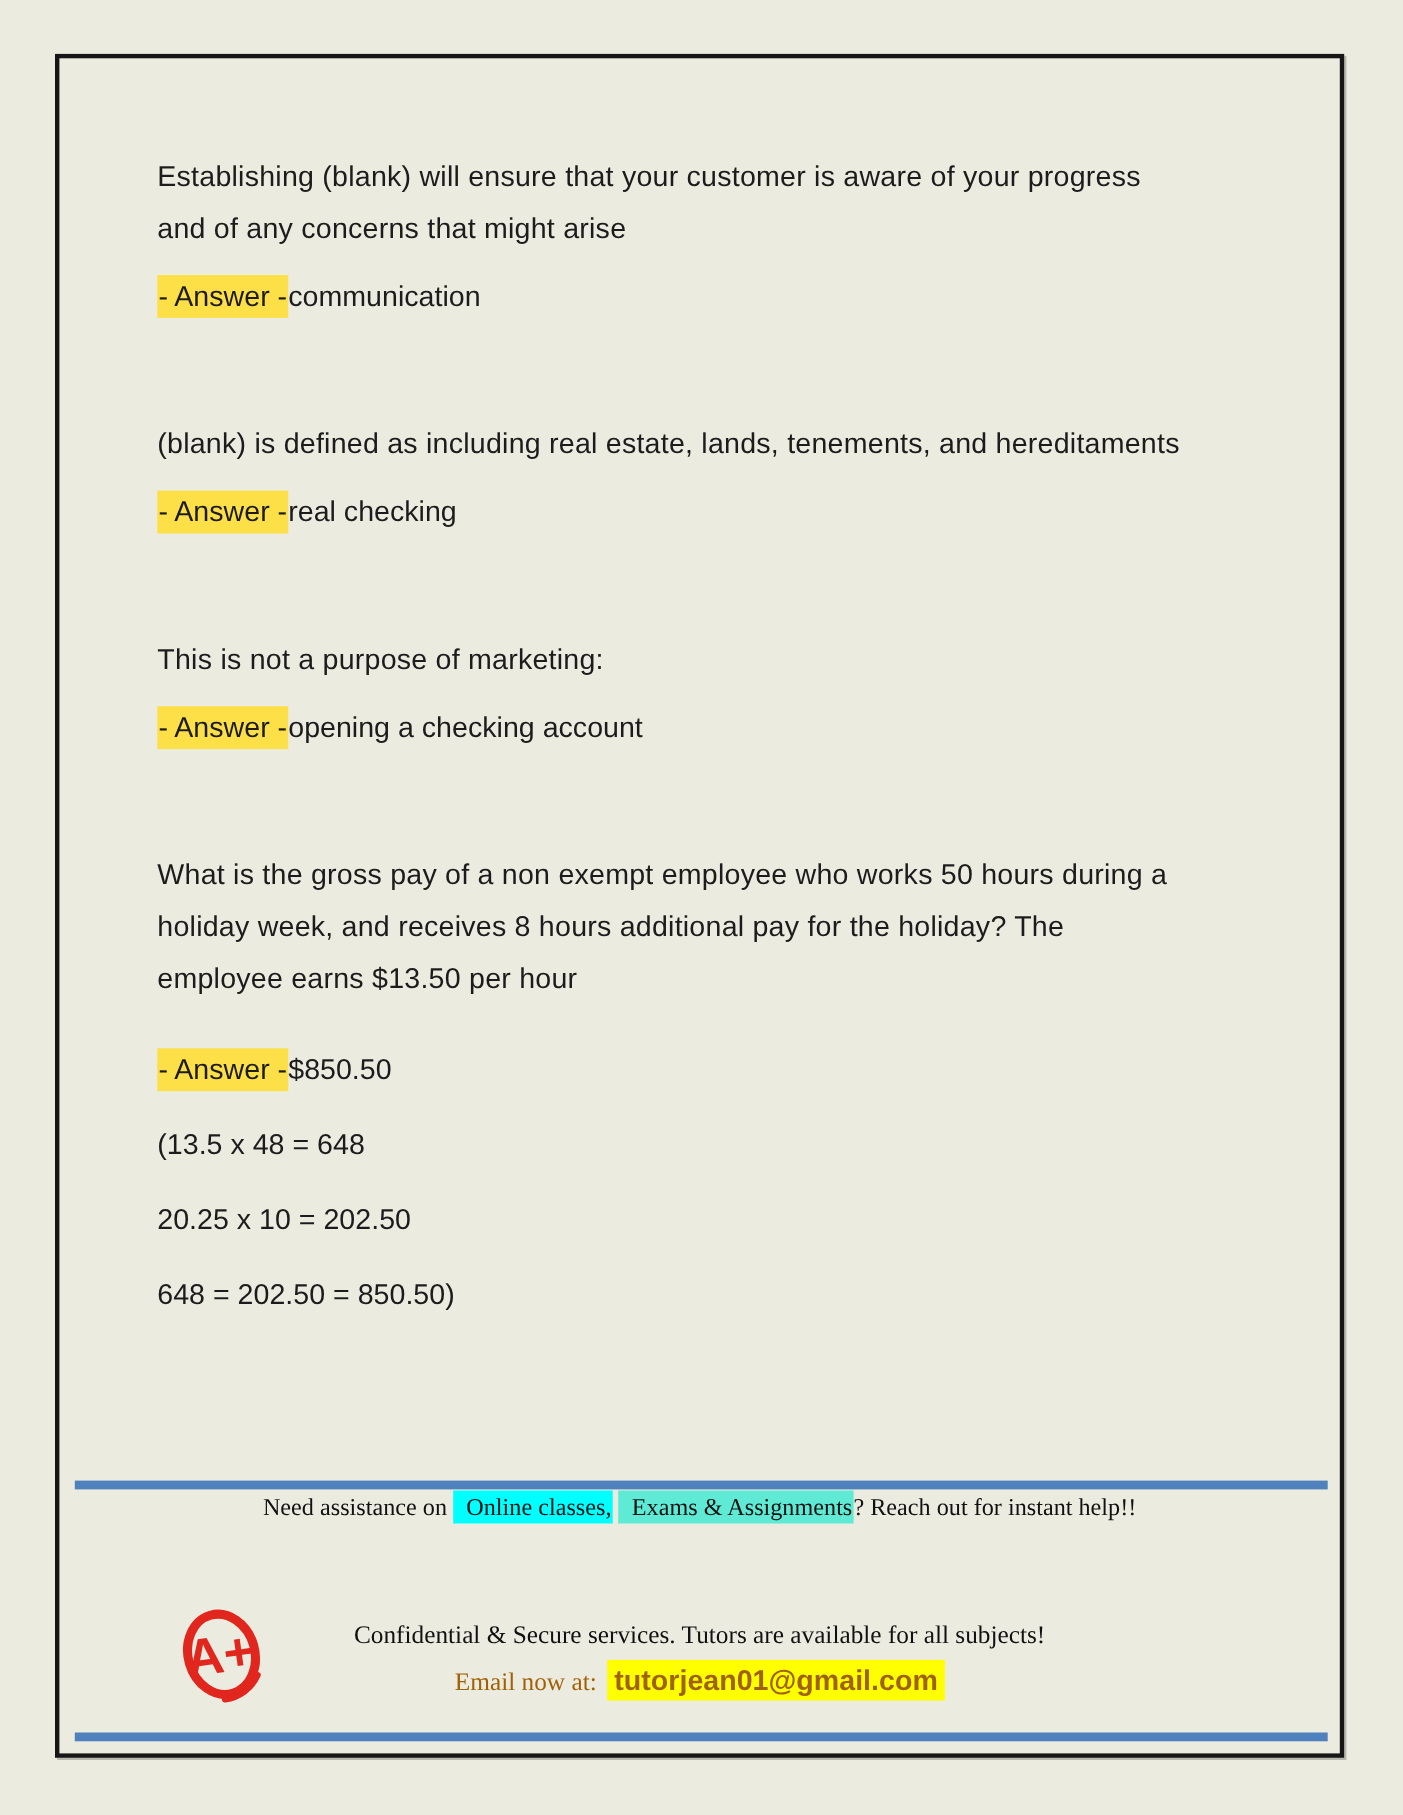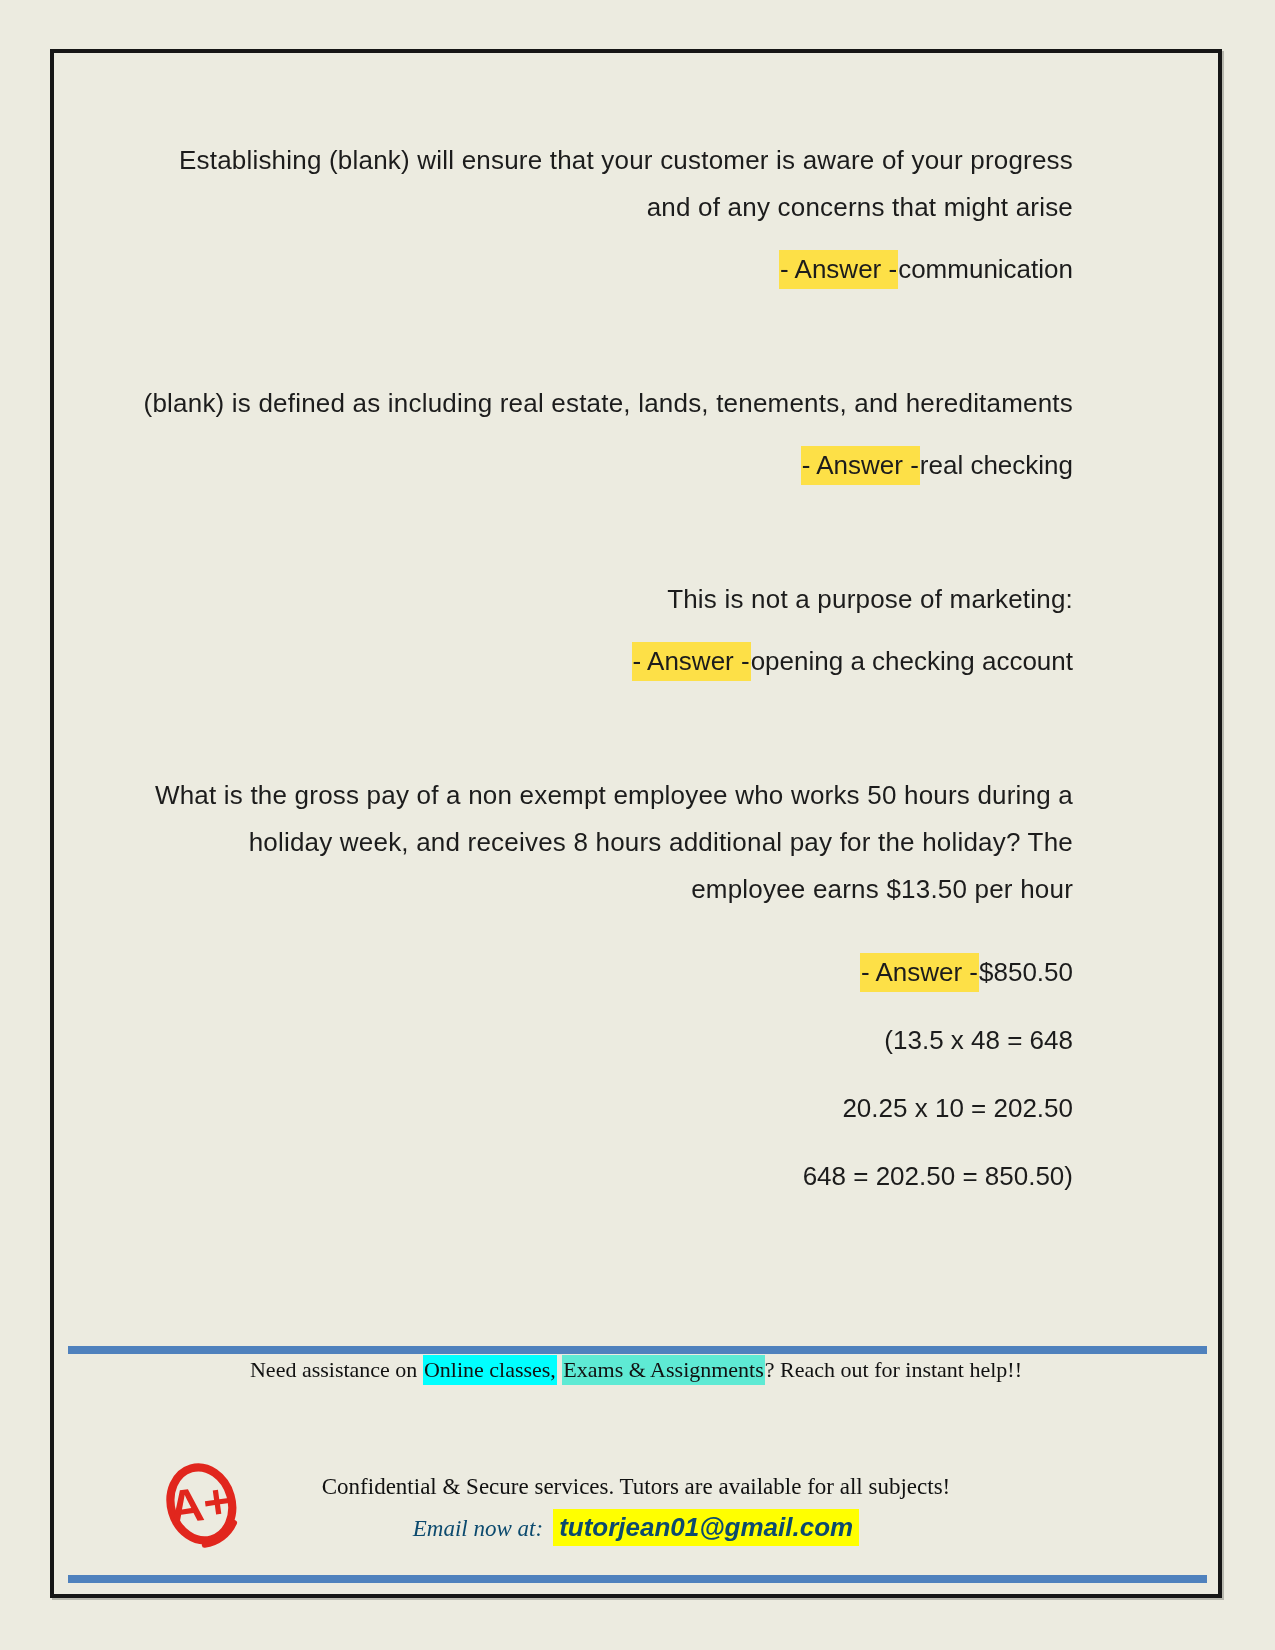--- a/index.html
+++ b/index.html
@@ -13,21 +13,21 @@
   }
   .page{position:absolute;inset:0;background:#ecebe0;}
   .frame{
     position:absolute;left:50px;top:49px;
     width:1164px;height:1541px;
     border:4px solid #161616;
     box-shadow:2px 2px 0 rgba(120,120,110,.45);
     background:#ecebe0;
   }
   .qa-wrap{
-    position:absolute;left:89px;top:84px;width:930px;text-align:right;
+    position:absolute;left:89px;top:84px;width:930px;
   }
   .question{
     font-size:26px;line-height:47px;letter-spacing:.2px;
     margin:0 0 15px 0;
   }
   .answer{
     font-size:26px;line-height:47px;
     margin:0 0 87px 0;
   }
   .answer.with-work{margin-bottom:0;margin-top:36px;}
@@ -42,35 +42,35 @@
     position:absolute;left:14px;width:1139px;height:8px;background:#4f81bd;
   }
   .divider.top{top:1293px;}
   .divider.bottom{top:1522px;}
   .promo{
     position:absolute;left:0;width:100%;
     font-family:"Liberation Serif", serif;
     font-size:22px;line-height:30px;text-align:center;
     color:#111;
   }
-  .promo .hl-y,.promo .hl-c,.promo .hl-g{padding:2px 1px 3px 1px;}
+  .promo .hl-y,.promo .hl-c,.promo .hl-g{padding:2px 1px 3px 12px;}
   .promo-1{top:1302px;}
   .promo-2{top:1336px;}
   .logo{
     position:absolute;left:108px;top:1406px;width:82px;height:98px;
   }
   .conf-line{
     position:absolute;left:0;top:1421px;width:100%;
     font-family:"Liberation Serif", serif;
     font-size:23px;text-align:center;color:#111;
   }
   .email-line{
     position:absolute;left:0;top:1459px;width:100%;
     font-family:"Liberation Serif", serif;
-    font-size:23px;text-align:center;color:#0c4a6e;font-style:italic;
+    font-size:23px;text-align:center;color:#a16207;
   }
   .email-line .email{
     font-family:"Liberation Sans", sans-serif;
     font-weight:bold;font-size:26px;
     background:#ffff00;padding:3px 6px 4px 6px;margin-left:10px;
   }
 </style>
 </head>
 <body>
 

